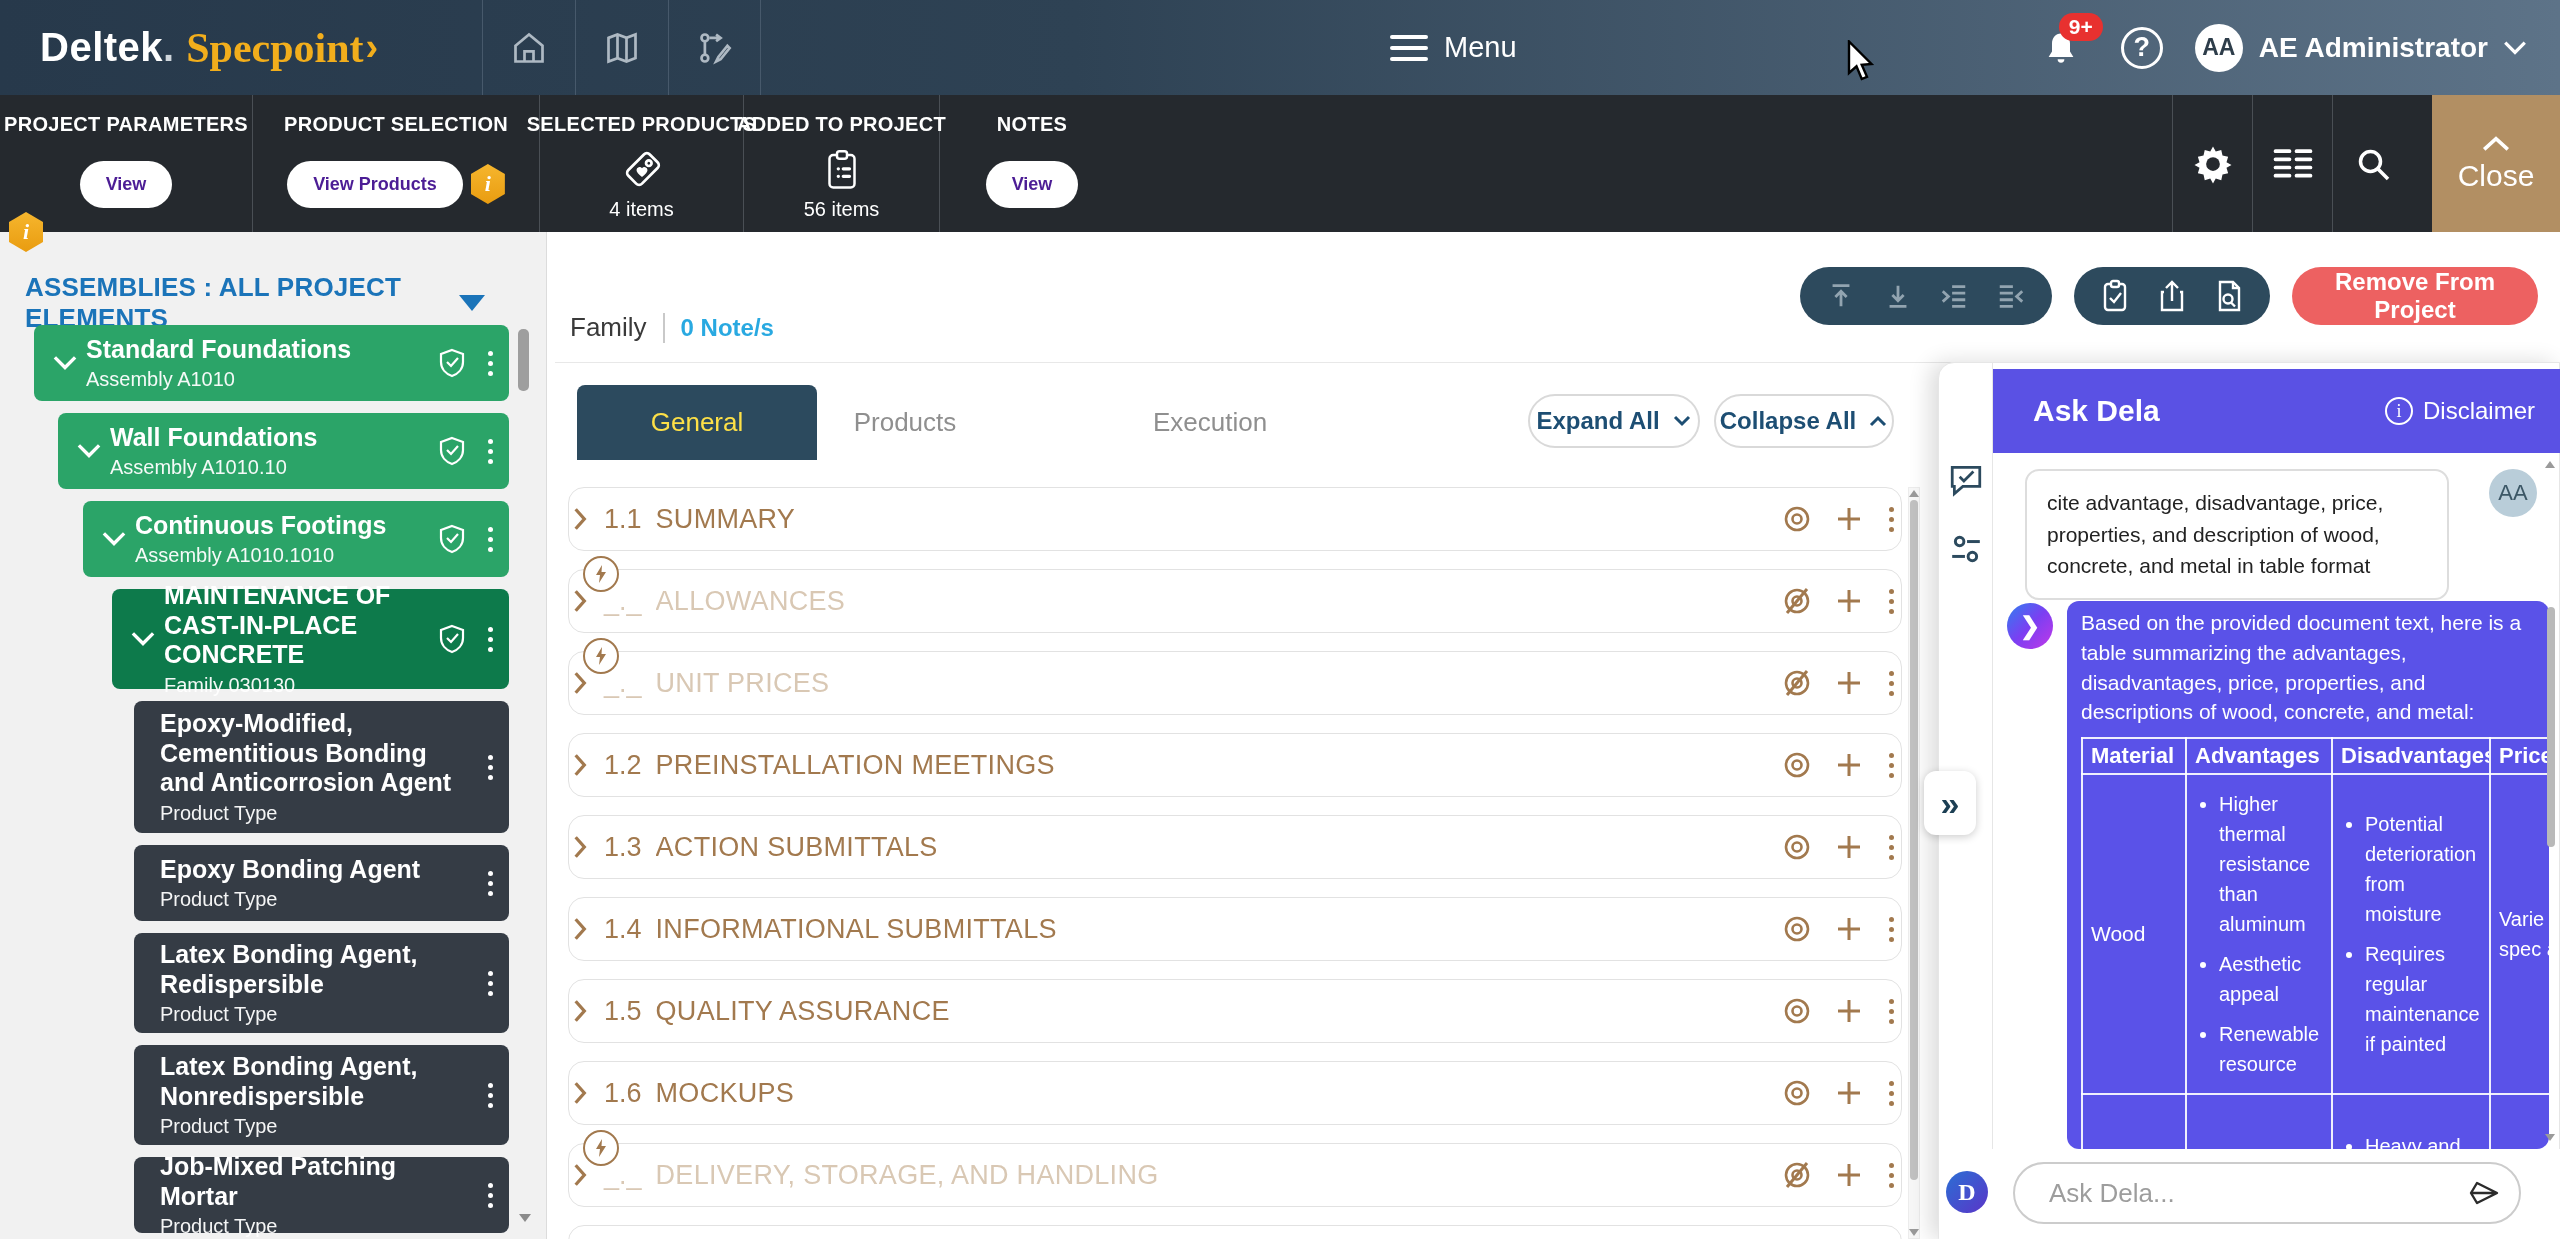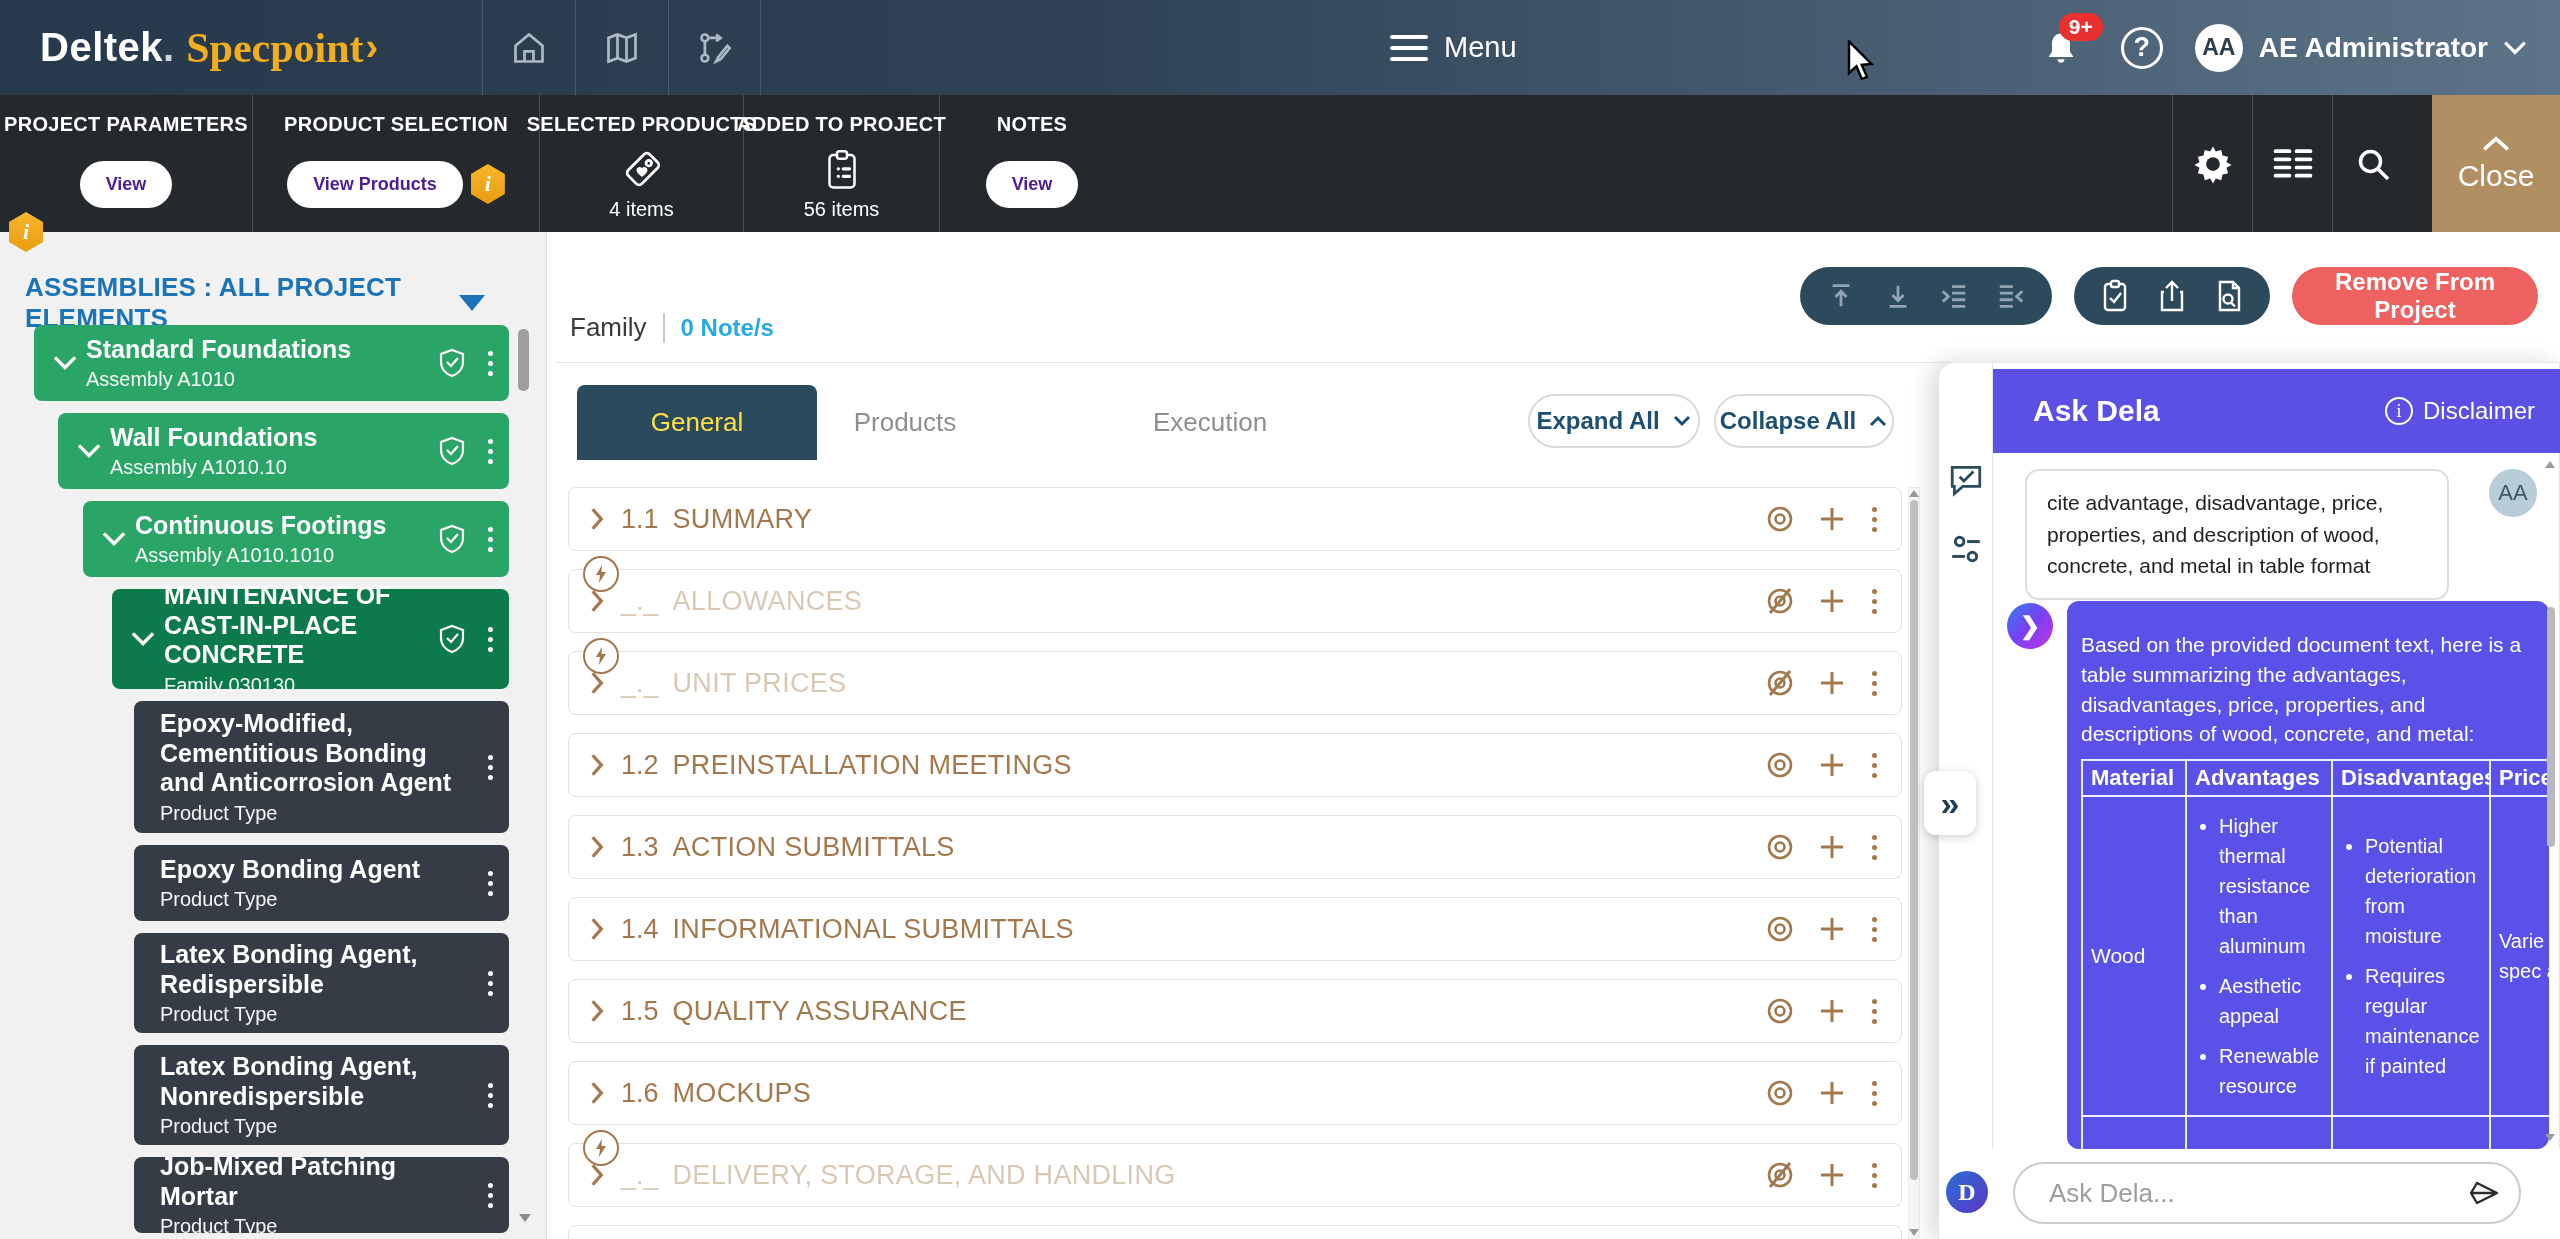--- a/index.html
+++ b/index.html
@@ -106,21 +106,21 @@
     color:#8f8f8f; font-size:26px; cursor:pointer; }
   .tab-products { left:845px; width:120px; justify-content:center; }
   .tab-execution { left:1145px; width:130px; justify-content:center; }
   .ec-pill { position:absolute; top:394px; height:54px; border:2px solid #d9d9d9; border-radius:27px;
     background:#fff; color:#1d4e73; font-size:24px; font-weight:bold; display:flex; align-items:center;
     justify-content:center; gap:12px; cursor:pointer; }
   .expand-pill { left:1528px; width:172px; }
   .collapse-pill { left:1714px; width:180px; }
 
   .sec-row { position:absolute; left:568px; width:1334px; height:64px; background:#fff;
-    border:1px solid #e2e2e2; border-radius:8px; display:flex; align-items:center; padding:0 20px; }
+    border:1px solid #e2e2e2; border-radius:16px; display:flex; align-items:center; padding:0 3px; }
   .sec-row .chev { color:#a2794e; margin-right:16px; }
   .sec-num { color:#a2794e; font-size:27px; font-weight:500; margin-right:14px; white-space:nowrap; }
   .sec-title { color:#a2794e; font-size:27px; font-weight:500; letter-spacing:.3px; flex:1; white-space:nowrap; overflow:hidden; }
   .sec-row.disabled .sec-num, .sec-row.disabled .sec-title { color:#d9c8b4; }
   .sec-icons { display:flex; align-items:center; gap:22px; color:#a2794e; }
   .bolt-badge { position:absolute; left:14px; top:-14px; width:36px; height:36px; border-radius:50%;
     background:#fff; border:2px solid #a2794e; color:#a2794e; display:flex; align-items:center;
     justify-content:center; }
   .main-scroll { position:absolute; left:1908px; top:487px; width:12px; height:752px; background:#f7f7f7;
     border:1px solid #ececec; }
@@ -146,21 +146,21 @@
     display:flex; align-items:center; justify-content:center; font-family:"Liberation Serif",serif; }
   .chat-area { position:absolute; left:54px; top:90px; width:568px; height:696px; overflow:hidden; }
   .user-bubble { position:absolute; left:32px; top:16px; width:424px; border:2px solid #ddd; border-radius:14px;
     padding:16px 20px; font-size:21px; color:#222; line-height:1.5; background:#fff; }
   .user-avatar { position:absolute; left:496px; top:16px; width:48px; height:48px; border-radius:50%;
     background:#b9cdd9; color:#3c5766; font-size:22px; display:flex; align-items:center; justify-content:center; }
   .dela-avatar { position:absolute; left:14px; top:150px; width:46px; height:46px; border-radius:50%;
     background:linear-gradient(135deg,#2f7ff0,#7b3ff2,#c238e8); color:#fff; font-size:24px; font-weight:bold;
     display:flex; align-items:center; justify-content:center; }
   .dela-bubble { position:absolute; left:74px; top:148px; width:482px; height:548px; background:#5a52e8;
-    border-radius:12px; padding:29px 14px; color:#fff; overflow:hidden; }
+    border-radius:12px; padding:7px 14px; color:#fff; overflow:hidden; }
   .dela-intro { font-size:21px; line-height:1.42; margin-bottom:10px; }
   .dela-table { border-collapse:collapse; table-layout:fixed; width:560px; }
   .dela-table th, .dela-table td { border:2px solid rgba(255,255,255,.9); vertical-align:middle;
     padding:4px 8px; overflow:hidden;margin-top:46px; }
   .dela-table th { font-size:22px; font-weight:bold; text-align:left; white-space:nowrap; }
   .col-mat{width:104px;} .col-adv{width:146px;} .col-dis{width:158px;} .col-pri{width:152px;}
   .cell-mat { font-size:21px; }
   .cell-list ul { list-style:disc; padding-left:24px; font-size:20px; line-height:1.5; }
   .cell-list li { margin:10px 0; }
   .row-tall td { height:308px; }

